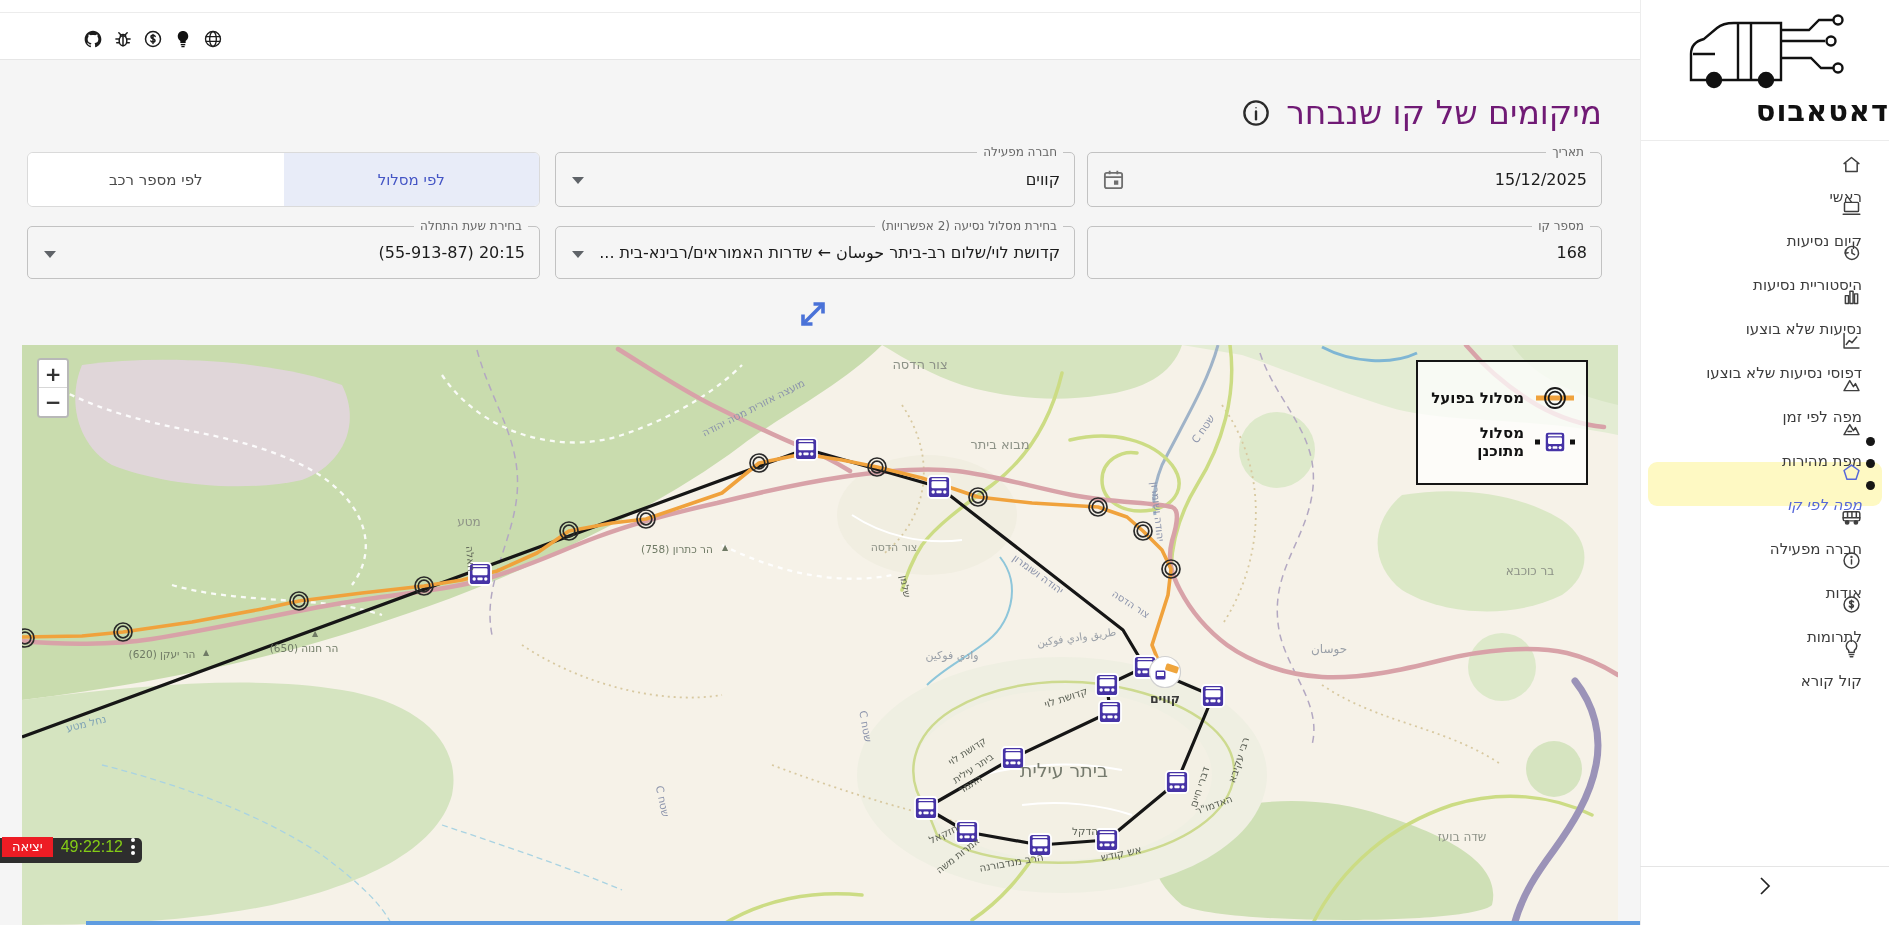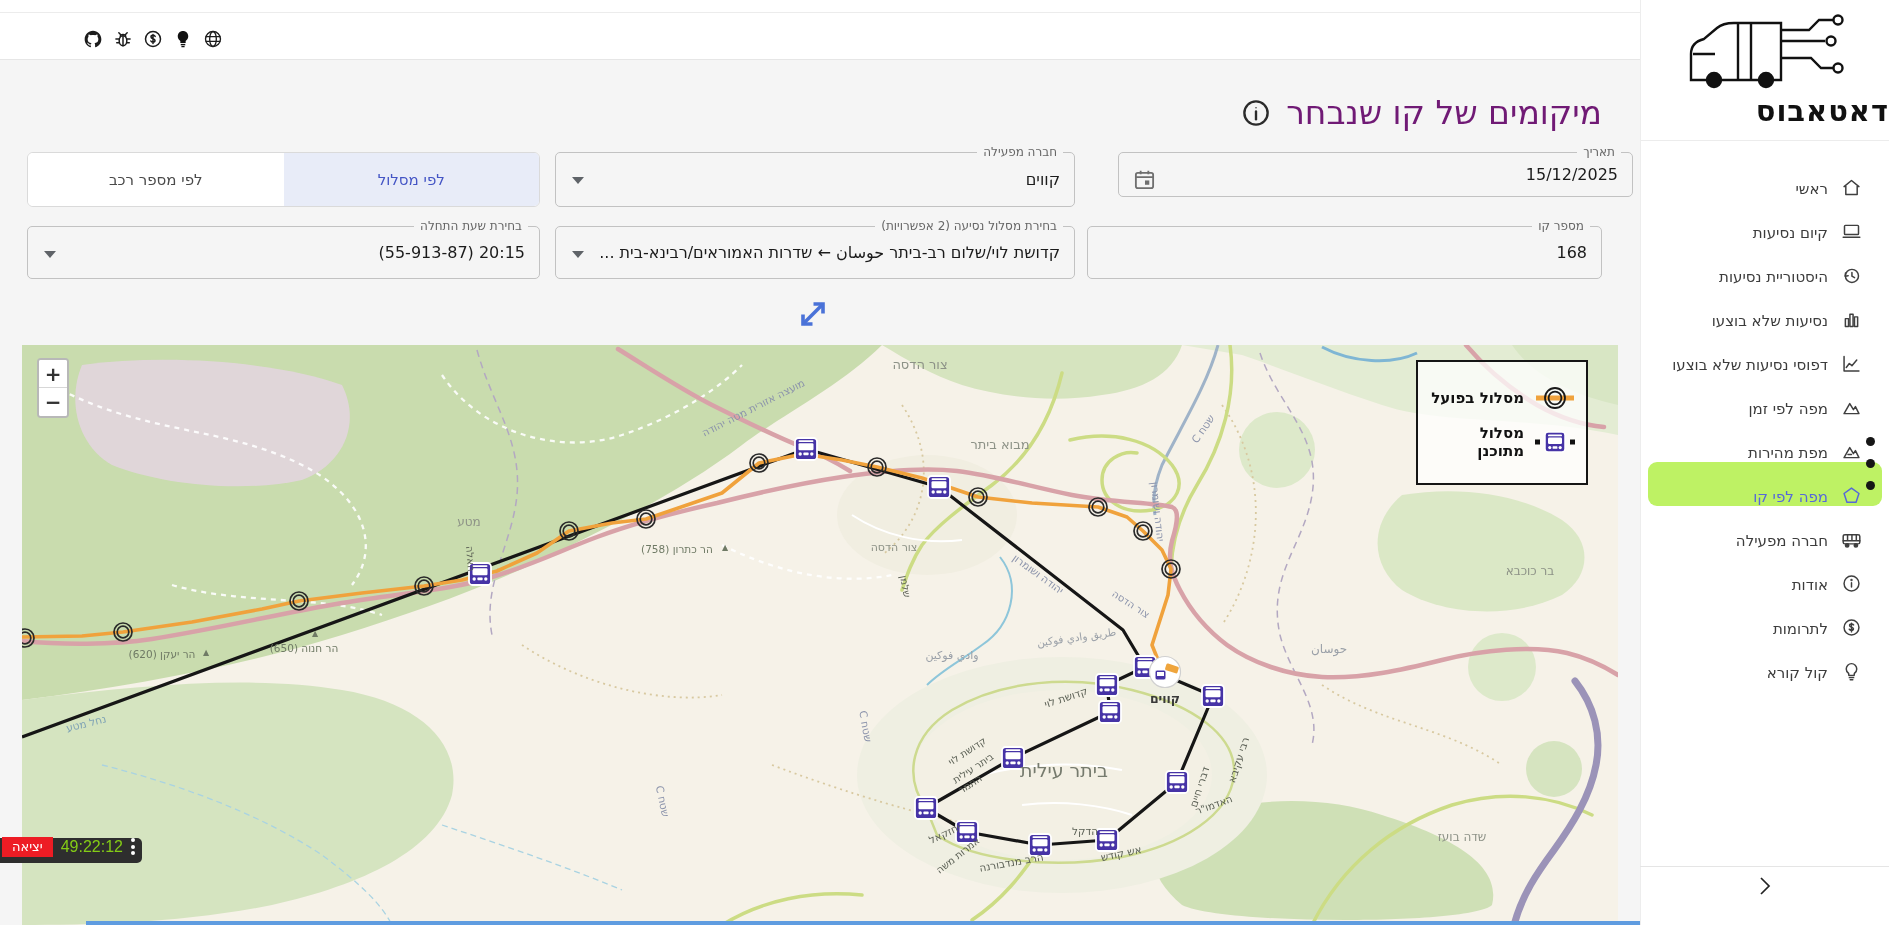--- a/index.html
+++ b/index.html
@@ -13,25 +13,25 @@
   #top-icons { position:absolute; left:83px; top:29px; display:flex; gap:10px; direction:ltr; }
   #top-icons svg { width:20px; height:20px; display:block; cursor:pointer; }
 
   
   #sidebar { position:absolute; left:1640px; top:0; width:249px; height:925px; background:#fff;
     border-left:1px solid #ededed; }
   #logo-wrap { padding-top:12px; text-align:center; }
   #brand { text-align:right; font-size:29px; font-weight:700; color:#111; letter-spacing:1px; margin-top:-2px; }
   #side-divider { margin-top:12px; border-bottom:1px solid #ececec; }
   #menu { margin-top:13px; }
-  .mitem { height:44px; margin:0 7px; display:flex; align-items:flex-end; gap:13px;
-    padding:0 20px 0 8px; font-size:15px; color:#3c3c3c; border-radius:9px; cursor:pointer; }
+  .mitem { height:44px; margin:0 7px; display:flex; align-items:flex-start; gap:13px;
+    padding:0 20px 0 8px; font-size:15px; color:#3c3c3c; border-radius:9px; cursor:pointer;flex-direction:column; }
   .mitem svg { width:21px; height:21px; flex:0 0 auto; stroke:#3f3f3f; fill:none; stroke-width:1.7;
     stroke-linecap:round; stroke-linejoin:round; }
-  .mitem.active { background:#bef264; color:#5668d9; }
+  .mitem.active { background:#fef9c3; color:#5668d9;font-style:italic; }
   .mitem.active svg { stroke:#5668d9; }
   #scroll-dots { position:absolute; left:1866px; top:437px; display:flex; flex-direction:column; gap:13px; }
   #scroll-dots i { width:9px; height:9px; border-radius:50%; background:#161616; }
   #side-footer-line { position:absolute; left:1640px; top:866px; width:249px; height:1px; background:#e5e5e5; }
   #collapse-btn { position:absolute; left:1750px; top:872px; width:28px; height:28px; cursor:pointer; }
 
   
   #page-title { position:absolute; top:93px; right:287px; display:flex; align-items:center; gap:15px; }
   #page-title h1 { font-size:33px; font-weight:400; color:#701a75; }
   .field { position:absolute; border:1px solid #c2c2c2; border-radius:5px; background:transparent; }
@@ -119,21 +119,21 @@
 </div>
 
 <div class="field" style="left:555px;top:152px;width:520px;height:55px">
   <span class="flabel">חברה מפעילה</span>
   <div class="fvalue">קווים</div>
   <svg class="arrow" width="12" height="7" viewBox="0 0 12 7">
       <polygon points="0,0 12,0 6,7" fill="#5f6368"></polygon>
     </svg>
 </div>
 
-<div class="field" style="left:1118px;top:152px;width:515px;height:45px">
+<div class="field" style="left:1087px;top:152px;width:515px;height:55px">
   <span class="flabel">תאריך</span>
   <div class="fvalue">15/12/2025</div>
   <svg class="cal" width="23" height="23" viewBox="0 0 24 24" fill="none" stroke="#6f6f6f" stroke-width="1.9">
     <rect x="3" y="5" width="18" height="16" rx="2"></rect>
     <path d="M3,9.5 H21 M8,2.8 V6.5 M16,2.8 V6.5"></path>
     <rect x="12.5" y="13" width="4.5" height="4.5" fill="#6f6f6f" stroke="none"></rect>
   </svg>
 </div>
 
 <div class="field" style="left:27px;top:226px;width:513px;height:53px">

